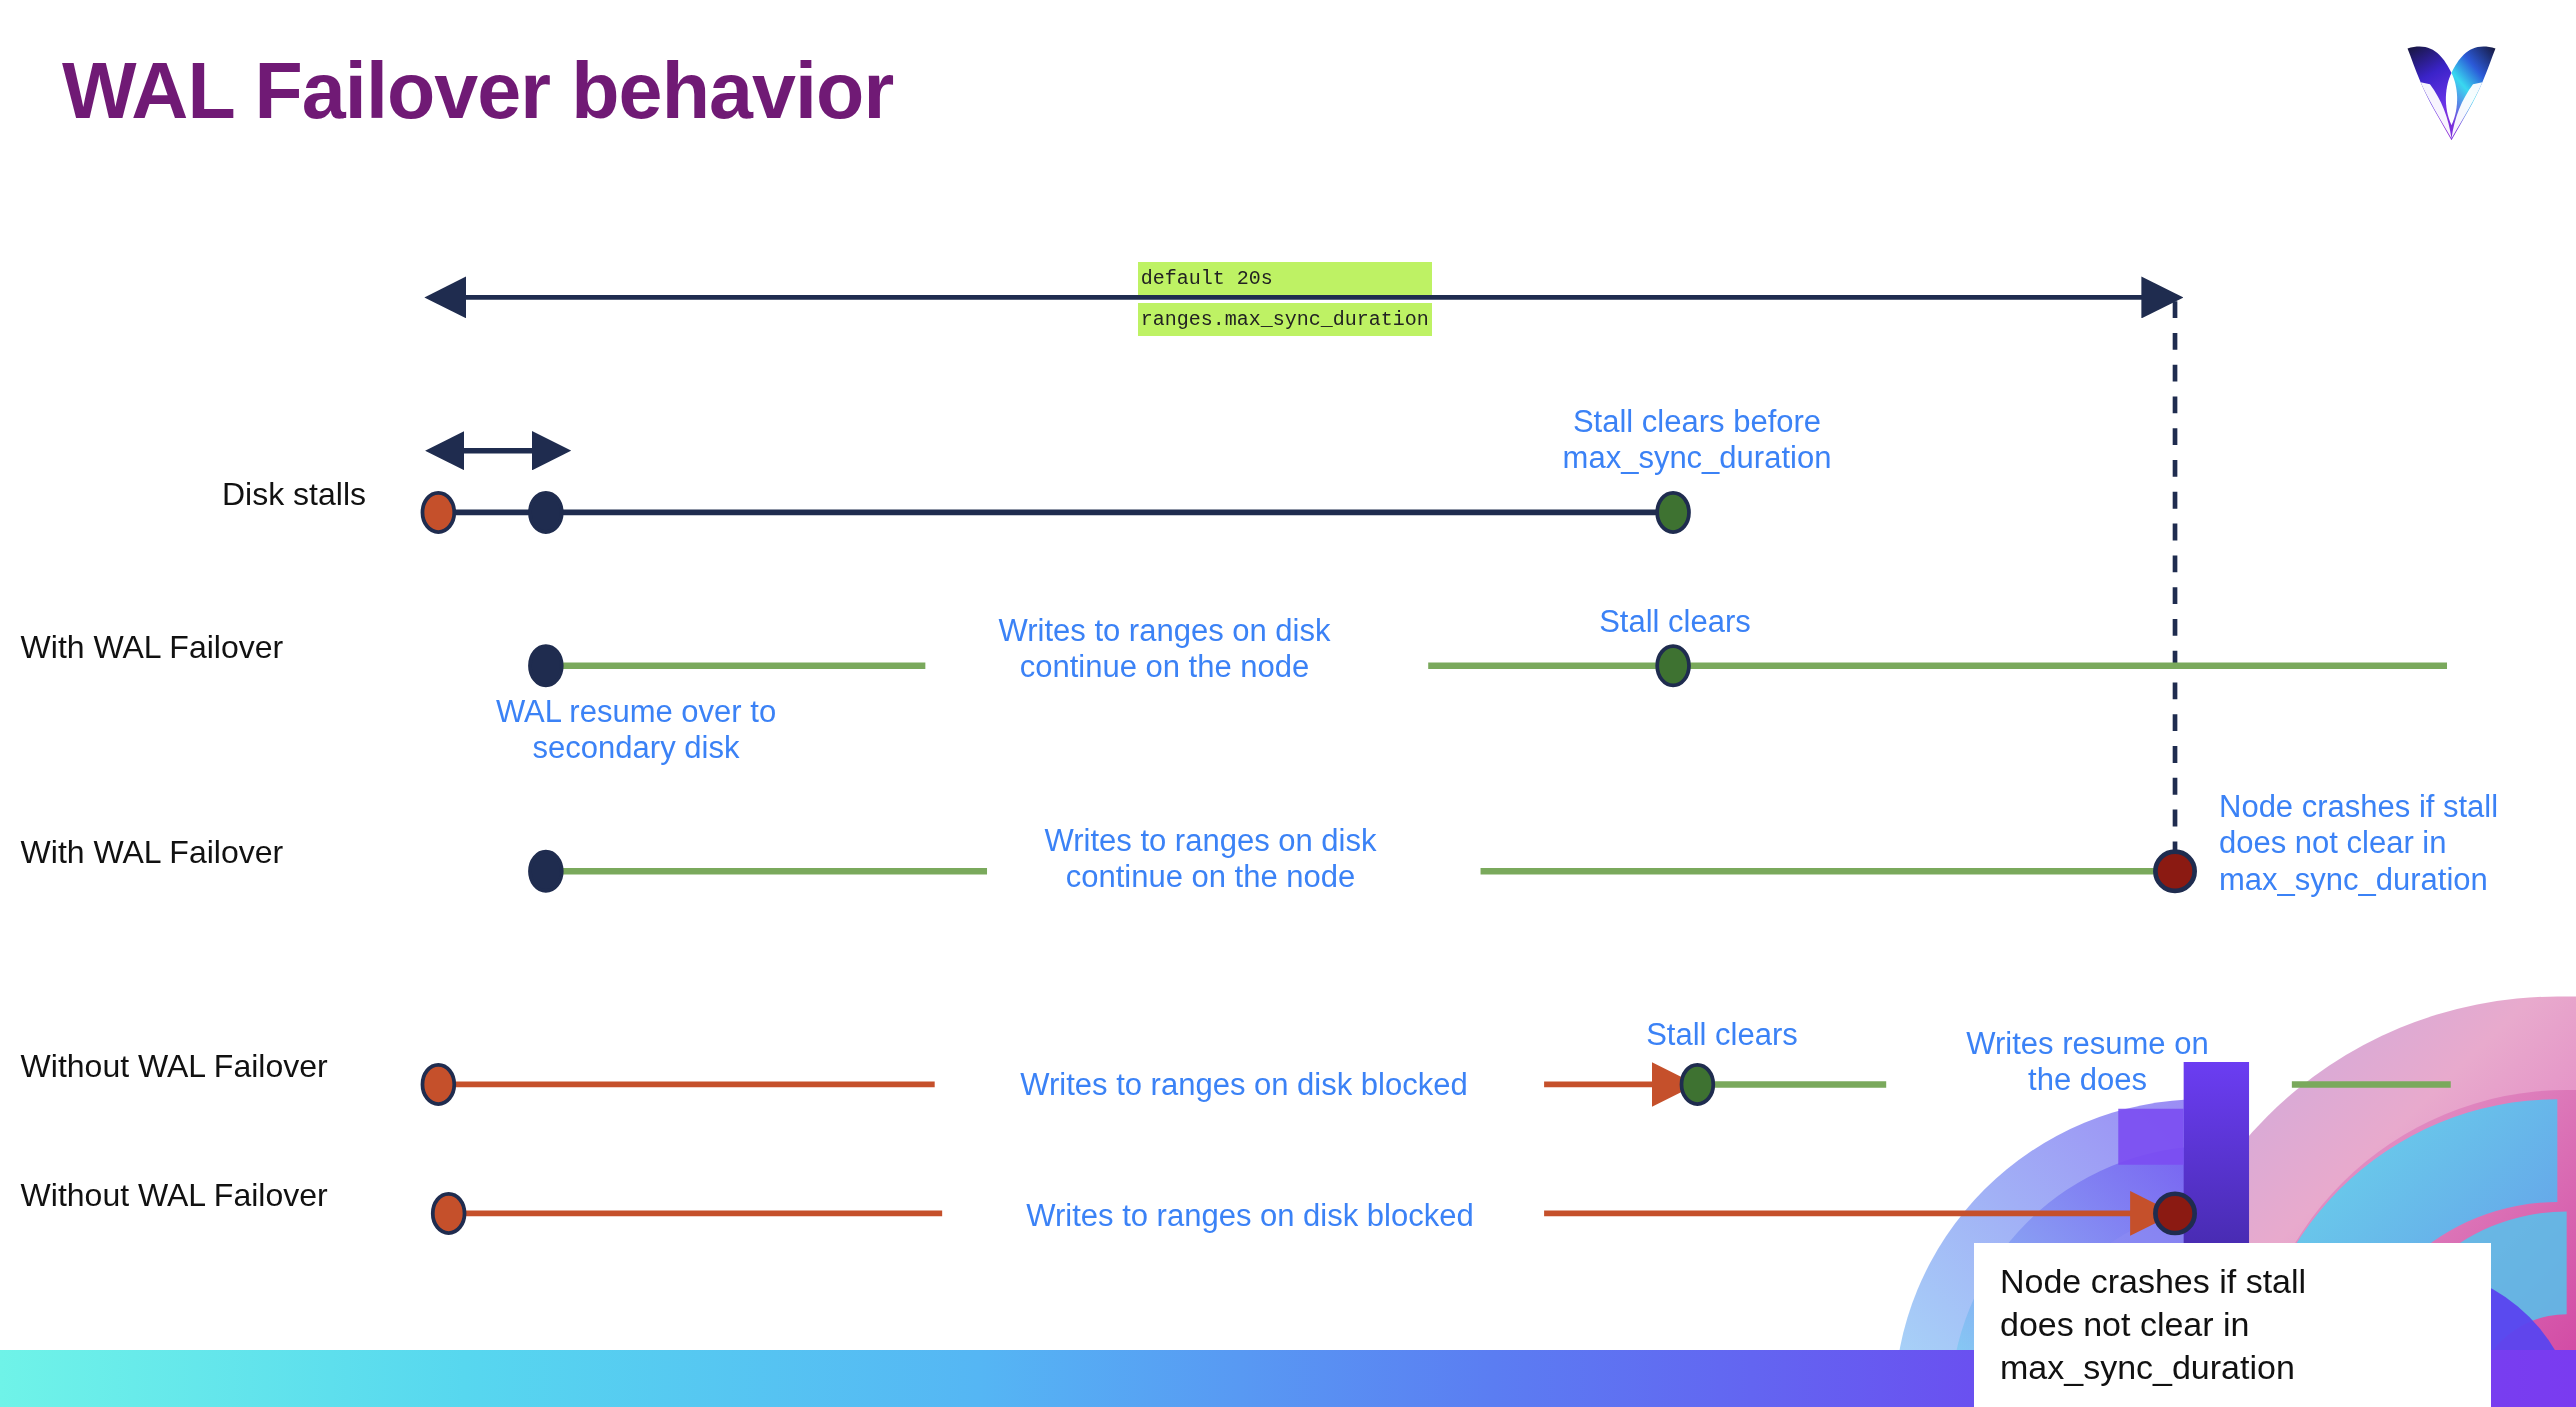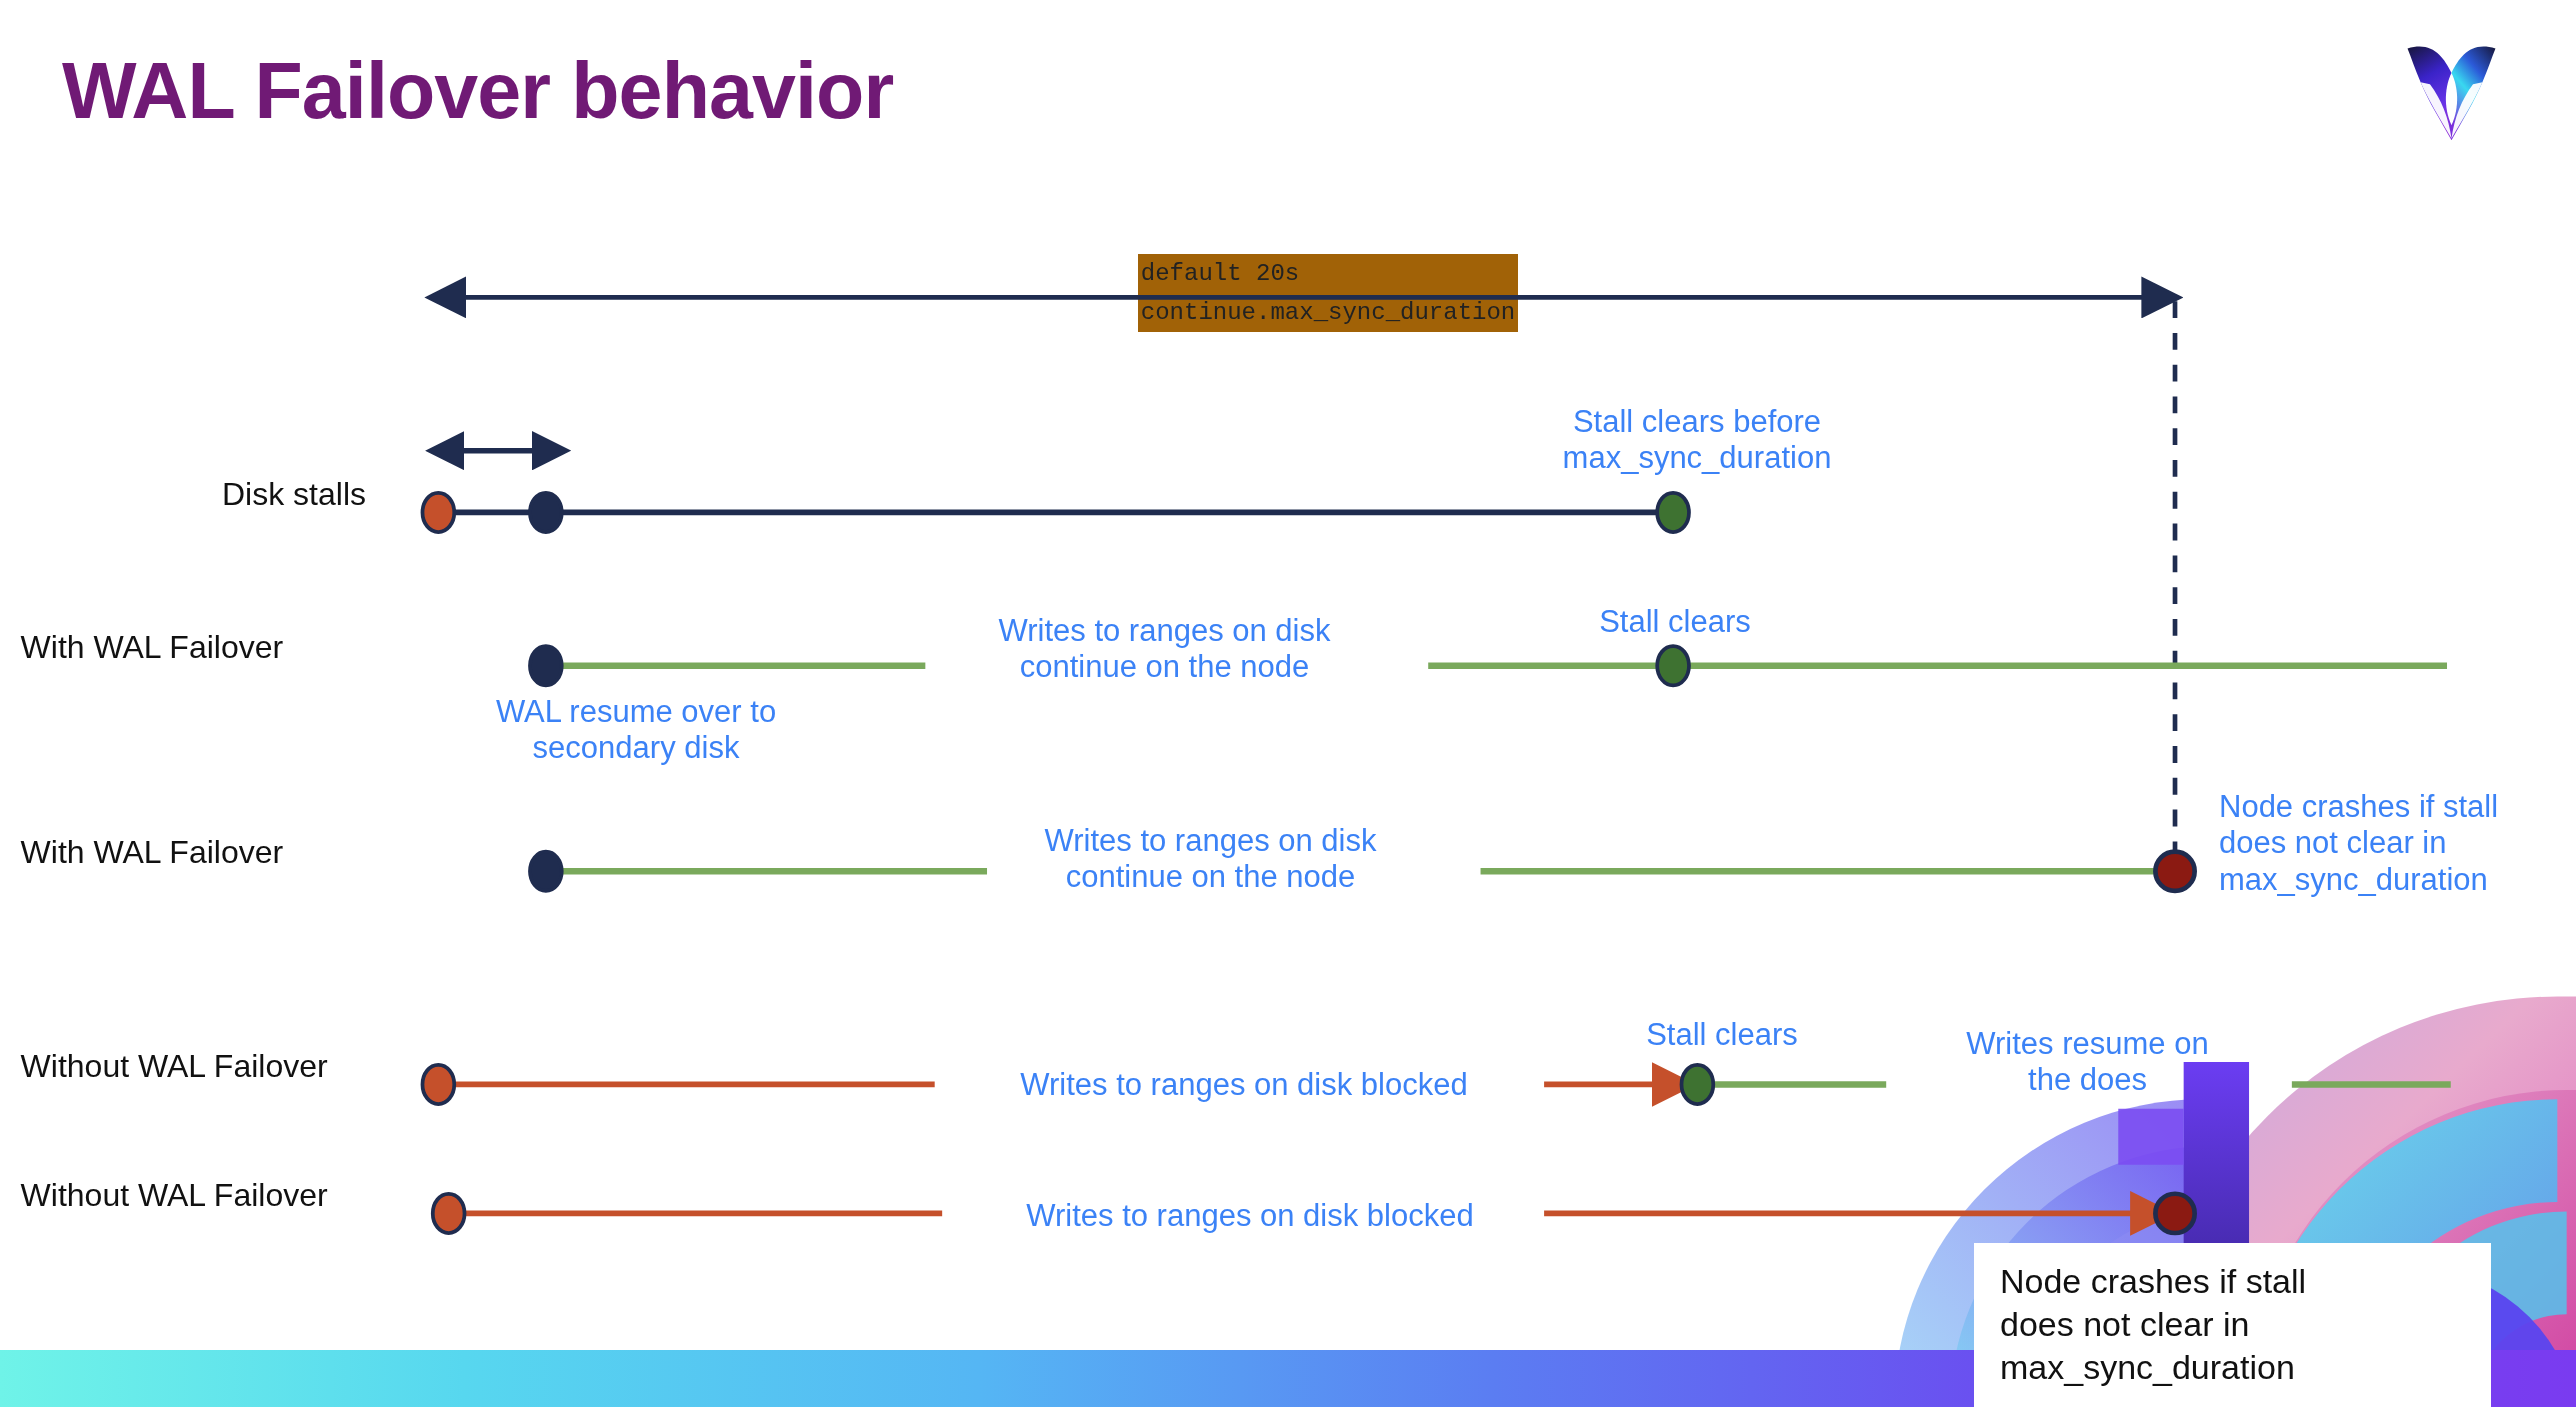--- a/index.html
+++ b/index.html
@@ -23,22 +23,22 @@
     font-size:79px;font-weight:bold;color:#701a75;letter-spacing:-0.9px;
     font-family:"Liberation Sans", sans-serif;
   }
 
   
   .logo{position:absolute;right:73px;top:28px;width:103px;height:131px;}
 
   
   .code{
     font-family:"Liberation Mono","DejaVu Sans Mono",monospace;
-    background:#a16207;color:#222;font-size:24px;line-height:1.55;
-    display:inline-block;padding:0.9px 2.8px;white-space:pre;
+    background:#bef264;color:#222;font-size:20px;line-height:1.55;
+    display:inline-block;padding:0.9px 2.8px;white-space:pre;margin-top:8px;
   }
   .codeblock{position:absolute;}
   .codeblock .l{display:block;}
 
   
   .lbl{
     position:absolute;color:#3b82f6;font-size:31px;line-height:1.17;
     font-family:"Liberation Sans",sans-serif;white-space:pre-line;
   }
   .lbl.c{text-align:center;}
@@ -139,21 +139,21 @@
       <path d="M8 22 C34 14 46 30 55 48 C62 66 60 96 55 120 C44 100 30 78 22 58 C16 44 12 32 8 22 Z" fill="url(#lg1)"></path>
       <path d="M102 22 C76 14 64 30 55 48 C48 66 50 96 55 120 C66 100 80 78 88 58 C94 44 98 32 102 22 Z" fill="url(#lg2)"></path>
       <path d="M55 48 C48 62 46 84 55 104 C64 84 62 62 55 48 Z" fill="#ffffff"></path>
       <path d="M22 58 C30 76 42 96 55 118 C52 96 44 76 32 60 Z" fill="#ffffff" opacity="0.95"></path>
       <path d="M88 58 C80 76 68 96 55 118 C58 96 66 76 78 60 Z" fill="#ffffff" opacity="0.95"></path>
     </svg>
   </div>
 
   <div class="codeblock" style="left:1138px;top:254px;">
     <span class="code l">default 20s</span>
-    <span class="code l">continue.max_sync_duration</span>
+    <span class="code l">ranges.max_sync_duration</span>
   </div>
 
 
   <svg class="canvas" viewBox="0 0 2756 1506" xmlns="http://www.w3.org/2000/svg">
     <defs>
       <marker id="navyArrowR" markerWidth="9" markerHeight="9" refX="7.4" refY="4.5" orient="auto">
         <path d="M0,0 L9,4.5 L0,9 Z" fill="#1f2c4f"></path>
       </marker>
       <marker id="navyArrowL" markerWidth="9" markerHeight="9" refX="1.6" refY="4.5" orient="auto">
         <path d="M9,0 L0,4.5 L9,9 Z" fill="#1f2c4f"></path>

